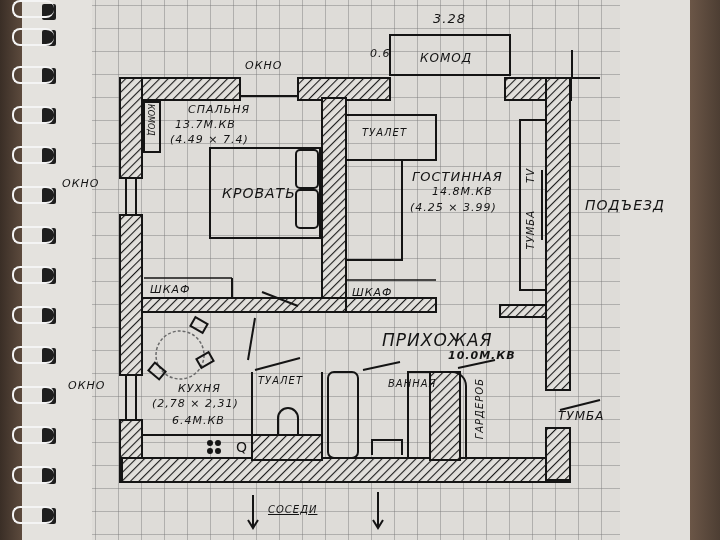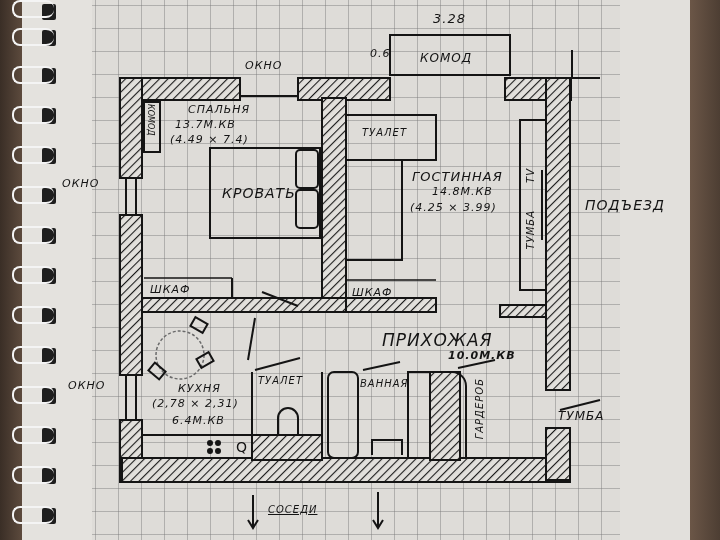--- a/index.html
+++ b/index.html
@@ -174,17 +174,17 @@
 
 <div class="lbl" style="left:382px;top:332px;font-size:17px;">ПРИХОЖАЯ</div>
 <div class="lbl" style="left:448px;top:350px;font-size:11px;font-weight:bold;">10.0М.КВ</div>
 
 <div class="lbl" style="left:178px;top:383px;font-size:11px;">КУХНЯ</div>
 <div class="lbl" style="left:152px;top:398px;font-size:11px;">(2,78 × 2,31)</div>
 <div class="lbl" style="left:172px;top:415px;font-size:11px;">6.4М.КВ</div>
 <div class="lbl" style="left:236px;top:440px;font-size:14px;font-style:normal;">Q</div>
 
 <div class="lbl" style="left:258px;top:376px;font-size:10px;">ТУАЛЕТ</div>
-<div class="lbl" style="left:360px;top:379px;font-size:10px;">ВАННАЯ</div>
+<div class="lbl" style="left:360px;top:379px;font-size:10px;padding-left:28px;">ВАННАЯ</div>
 <div class="lbl vert" style="left:475px;top:378px;font-size:10px;transform:rotate(180deg);">ГАРДЕРОБ</div>
 
 <div class="lbl" style="left:558px;top:410px;font-size:12px;">ТУМБА</div>
 <div class="lbl" style="left:268px;top:505px;font-size:10px;text-decoration:underline;">СОСЕДИ</div>
 
 </body></html>

